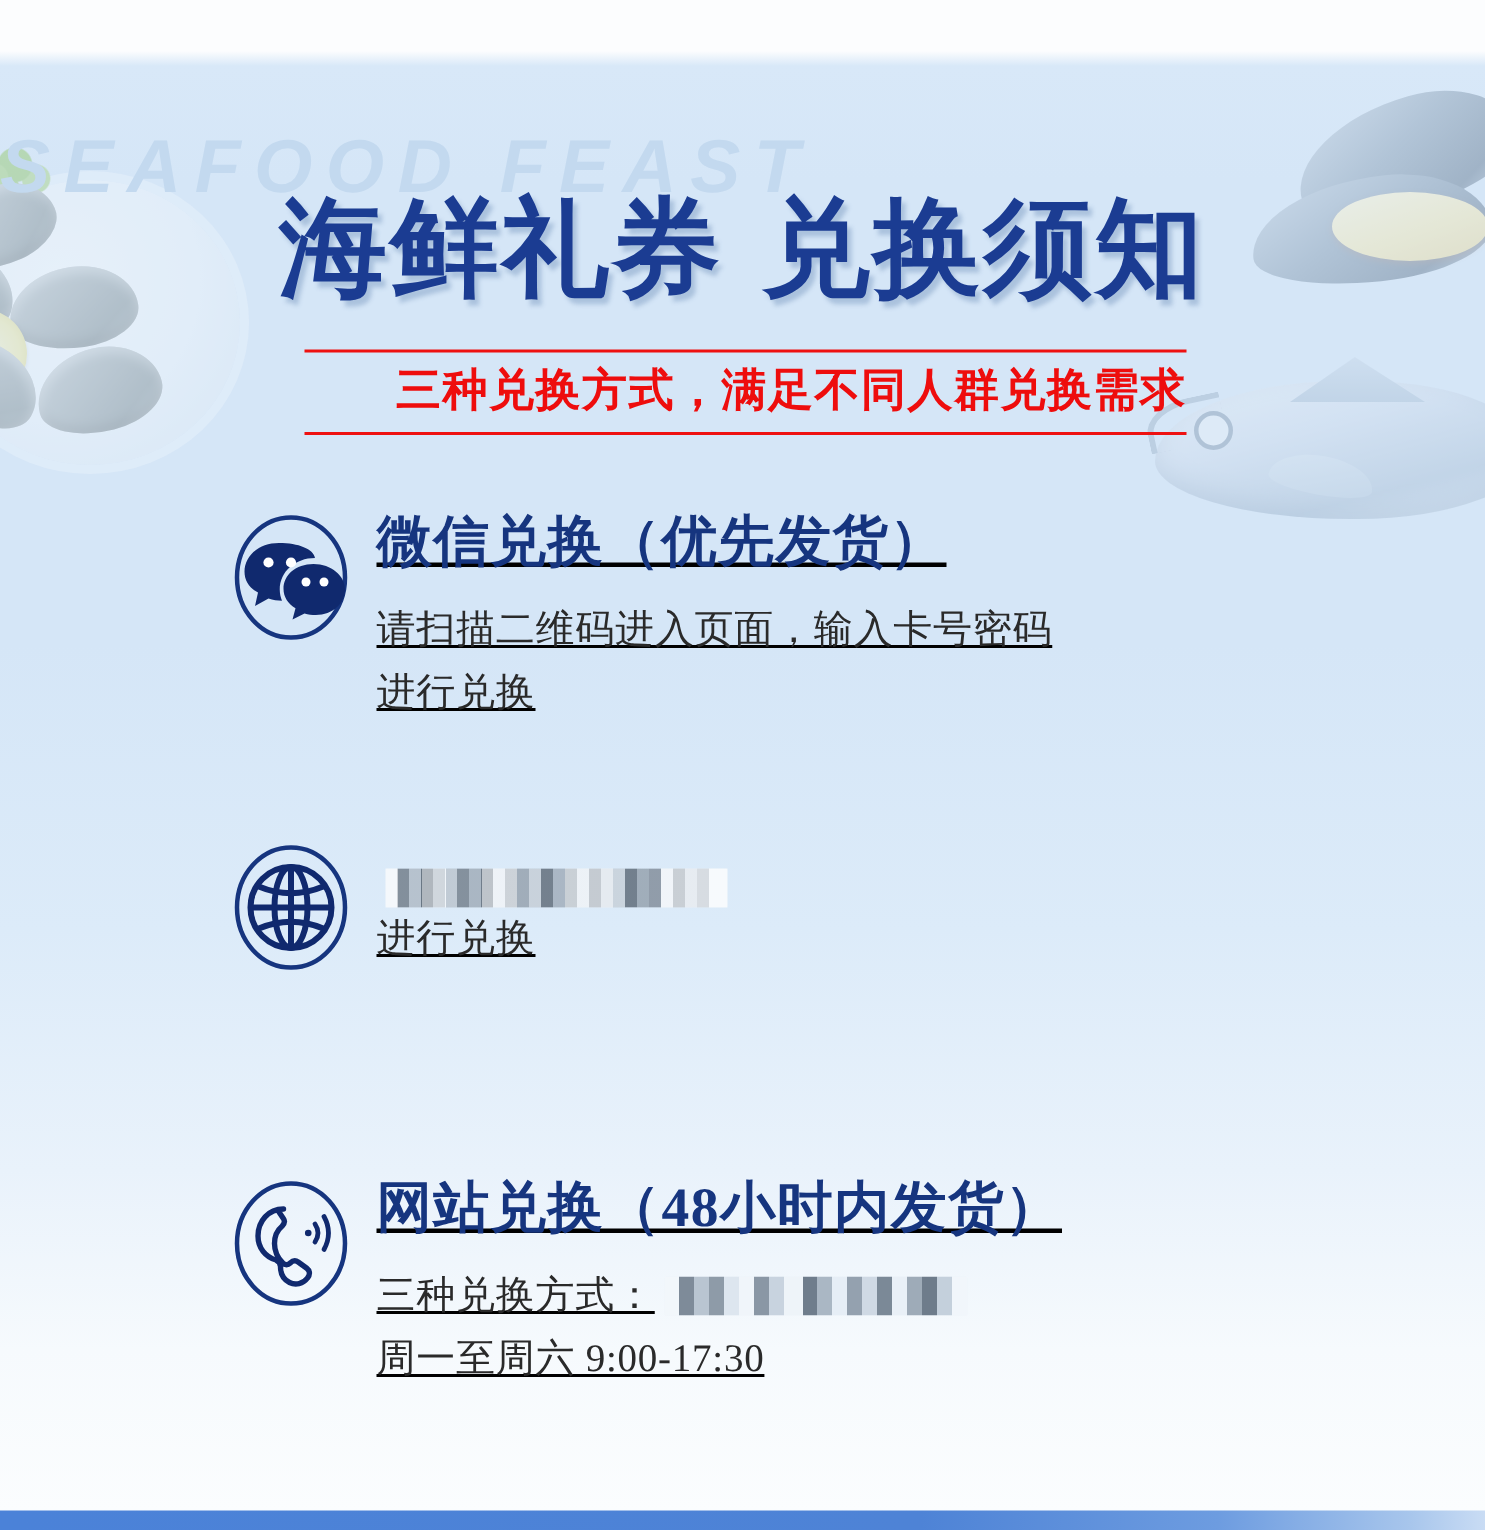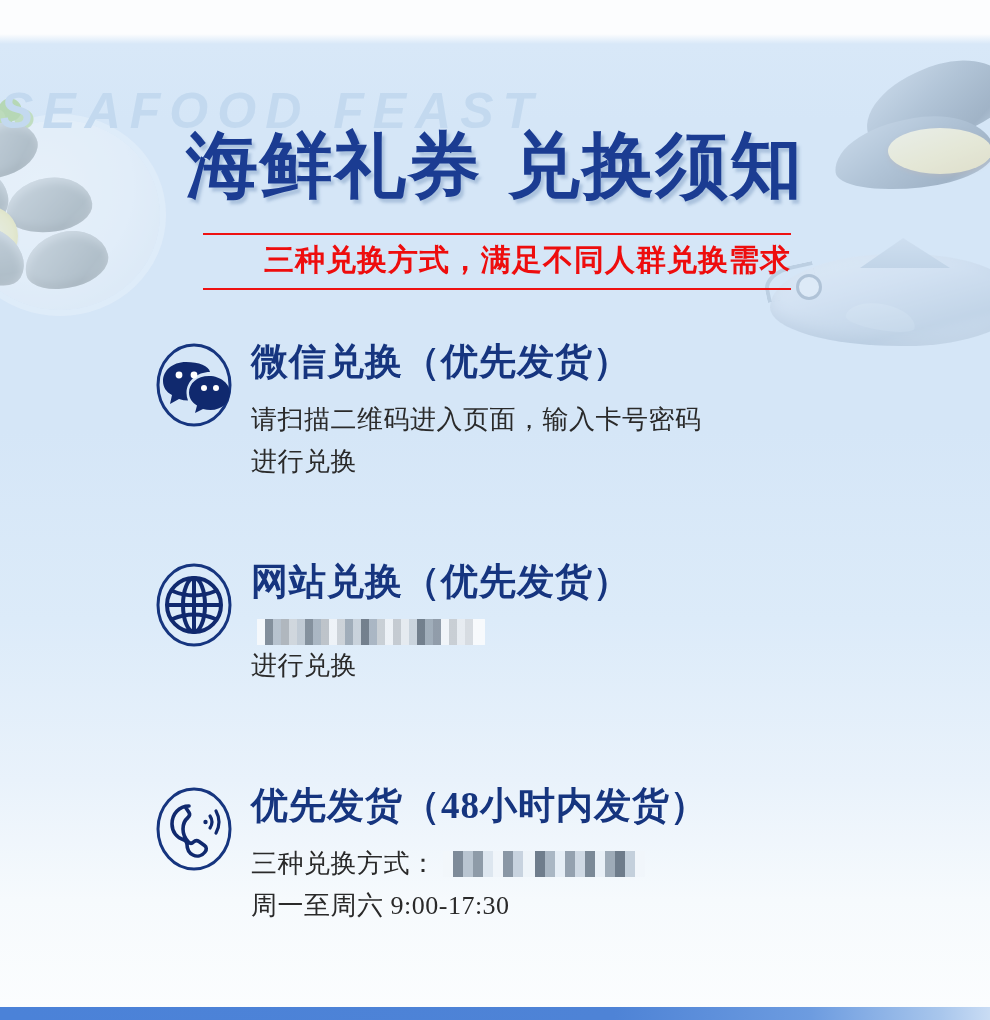--- a/index.html
+++ b/index.html
@@ -140,21 +140,21 @@
     padding: 5px 0 7px 0;
     text-align: right;
   }
   #subtitle {
     font-family: "Liberation Sans", "DejaVu Sans", sans-serif;
     font-size: 30px; font-weight: bold; color: #ee0d0d;
     letter-spacing: 1px; white-space: nowrap;
   }
 
   
-  .section { position: absolute; left: 155px; width: 800px; }
+  .section { position: absolute; left: 155px; width: 800px; text-decoration: underline; }
   #sec-wechat  { top: 342px; }
   #sec-website { top: 562px; }
   #sec-phone   { top: 786px; }
 
   .sec-icon {
     position: absolute; left: 0; top: 0;
     width: 78px; height: 86px;
   }
   .sec-icon svg { display: block; width: 78px; height: 86px; }
 
@@ -291,21 +291,20 @@
         <ellipse cx="39" cy="43" rx="36" ry="40" fill="none" stroke="#16357f" stroke-width="3"></ellipse>
         <circle cx="39" cy="43" r="27" fill="none" stroke="#10296e" stroke-width="4"></circle>
         <ellipse cx="39" cy="43" rx="11" ry="27" fill="none" stroke="#10296e" stroke-width="4"></ellipse>
         <line x1="12" y1="43" x2="66" y2="43" stroke="#10296e" stroke-width="4"></line>
         <line x1="39" y1="16" x2="39" y2="70" stroke="#10296e" stroke-width="4"></line>
         <path d="M17.5 29 Q39 38 60.5 29" fill="none" stroke="#10296e" stroke-width="4"></path>
         <path d="M17.5 57 Q39 48 60.5 57" fill="none" stroke="#10296e" stroke-width="4"></path>
       </svg>
     </div>
     <div class="sec-body">
-      <div class="sec-heading">网站兑换（优先发货）</div>
       <div class="sec-line first">
         <span class="mosaic" id="mosaic-url"></span>
       </div>
       <div class="sec-line">进行兑换</div>
     </div>
   </div>
 
   <div class="section" id="sec-phone">
     <div class="sec-icon">
       <svg viewBox="0 0 78 86" xmlns="http://www.w3.org/2000/svg">
@@ -314,21 +313,21 @@
                  C32 63 34 67 38 69 C42 71 47 70 50 66 C52 63.5 51.5 61 49.5 59.5
                  L44 55.5 C42 54 40 54.5 38.5 56 C37 57.5 35 57.5 33.5 56
                  C30 52.5 28 48 28 43 C28 38 30 34 33 31.5 C34.5 30 35 28 34 26.5
                  L31 22 C30 20.5 32 20 34 20 Z" fill="none" stroke="#10296e" stroke-width="3.6" stroke-linejoin="round"></path>
         <path d="M55 30 Q59 36 55 42" fill="none" stroke="#10296e" stroke-width="3.2" stroke-linecap="round"></path>
         <path d="M61 25 Q67 36 61 47" fill="none" stroke="#10296e" stroke-width="3.2" stroke-linecap="round"></path>
         <circle cx="50.5" cy="36" r="2.2" fill="#10296e"></circle>
       </svg>
     </div>
     <div class="sec-body">
-      <div class="sec-heading">优先发货（48小时内发货）</div>
+      <div class="sec-heading">网站兑换（48小时内发货）</div>
       <div class="sec-line first">
         <span>三种兑换方式：</span>
         <span class="mosaic" id="mosaic-phone"></span>
       </div>
       <div class="sec-line">周一至周六 9:00-17:30</div>
     </div>
   </div>
 
   <div id="bottom-bar"></div>
 </div>

